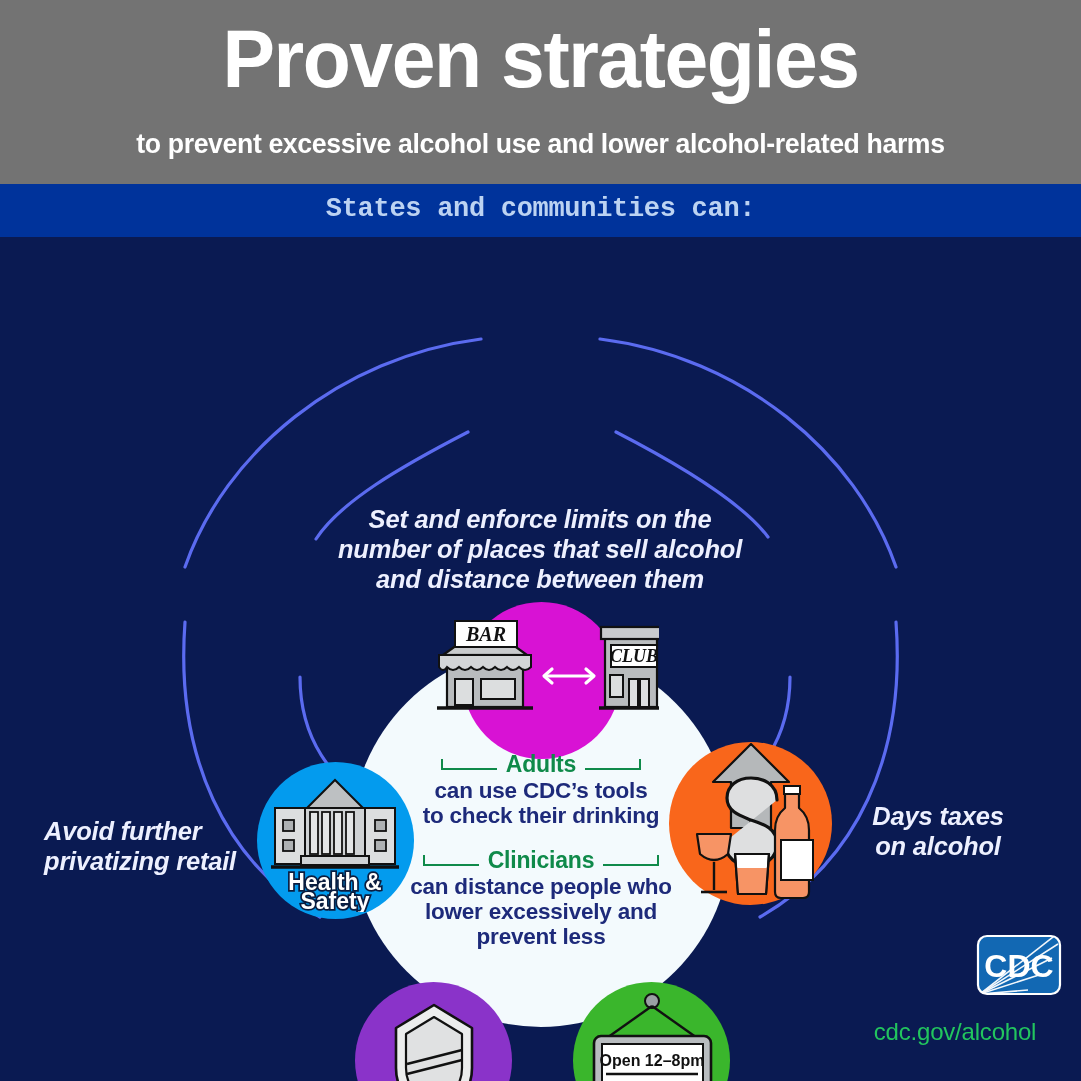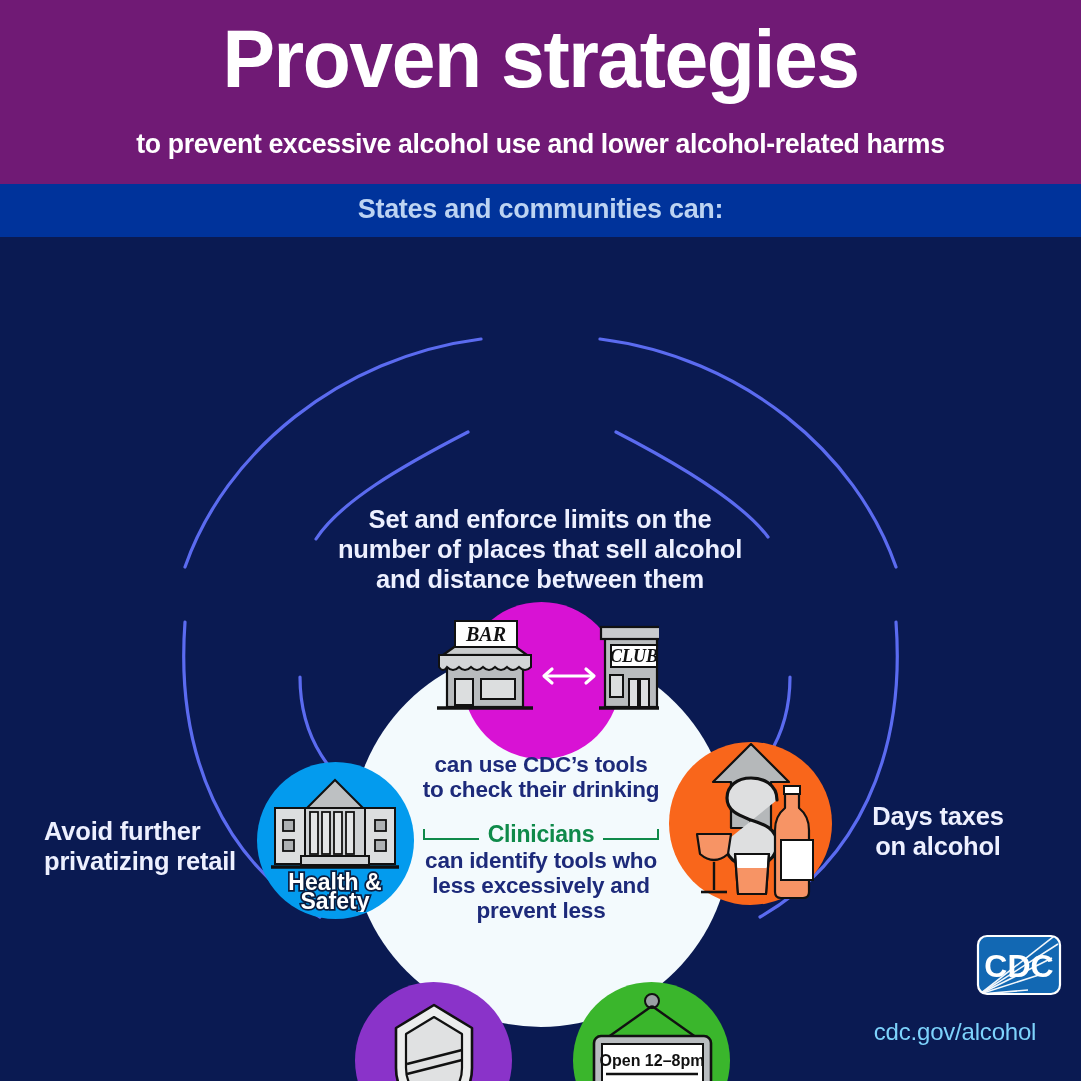--- a/index.html
+++ b/index.html
@@ -12,21 +12,21 @@
   #stage {
     position:relative;
     width:1081px; height:1081px;
     overflow:hidden;
     background:#0a1a52;
   }
 
   
   .header {
     position:absolute; left:0; top:0; width:1081px; height:184px;
-    background:#701a75;
+    background:#737373;
     text-align:center;
   }
   .title {
     position:absolute; left:0; top:18px; width:1081px;
     color:#ffffff;
     font-size:82px;
     font-weight:bold;
     letter-spacing:-1.5px;
     line-height:1;
     white-space:nowrap;
@@ -48,20 +48,21 @@
     background:#00339b;
     text-align:center;
   }
   .band-text {
     position:absolute; left:0; top:10px; width:1081px;
     color:#bcd3f2;
     font-size:27px;
     font-weight:bold;
     letter-spacing:-0.3px;
     white-space:nowrap;
+    font-family:Liberation Mono, monospace;
   }
 
   
   .bodyarea {
     position:absolute; left:0; top:237px; width:1081px; height:844px;
     background:#0a1a52;
   }
   svg.arcs { position:absolute; left:0; top:0; }
 
   
@@ -120,31 +121,32 @@
   .icon-abs { position:absolute; }
 
   
   .label {
     position:absolute;
     color:#edf0ff;
     font-weight:bold;
     font-size:25.5px;
     line-height:30px;
     letter-spacing:-0.2px;
+    font-style:italic;
   }
   .lbl-top    { left:290px; top:267px; width:500px; text-align:center; }
   .lbl-left   { left:44px;  top:579px; width:215px; text-align:left; }
   .lbl-right  { left:828px; top:564px; width:220px; text-align:center; }
 
   
   .cdc-wrap { position:absolute; left:976px; top:934px; width:86px; height:62px; }
   .cdc-url {
     position:absolute; left:830px; top:1018px; width:250px;
     text-align:center;
-    color:#7dd3fc;
+    color:#22c55e;
     font-size:24px;
     font-weight:normal;
     letter-spacing:-0.2px;
   }
 </style>
 </head>
 <body>
 
 <div id="stage">
 
@@ -294,30 +296,35 @@
 
       <rect x="14" y="44" width="117" height="90" rx="7" fill="#b8bcbf" stroke="#111" stroke-width="2.6"></rect>
       <rect x="22" y="52" width="101" height="74" fill="#ffffff" stroke="#111" stroke-width="2"></rect>
       <text x="72" y="74" font-family="'Liberation Sans', sans-serif" font-size="16" font-weight="bold" text-anchor="middle" fill="#111">Open 12–8pm</text>
       <line x1="26" y1="82" x2="118" y2="82" stroke="#111" stroke-width="2.4"></line>
       <text x="72" y="103" font-family="'Liberation Sans', sans-serif" font-size="20" font-weight="bold" text-anchor="middle" fill="#111">Open 6 Days</text>
       <text x="72" y="123" font-family="'Liberation Sans', sans-serif" font-size="20" font-weight="bold" text-anchor="middle" fill="#111">Per Week</text>
     </svg>
 
     <div class="center-text">
+      <div class="cat">
+        <span class="rule l"></span>
+        <span>Adults</span>
+        <span class="rule r"></span>
+      </div>
       <div>can use CDC’s tools</div>
       <div>to check their drinking</div>
       <div class="gap"></div>
       <div class="cat">
         <span class="rule l"></span>
         <span>Clinicians</span>
         <span class="rule r"></span>
       </div>
-      <div>can identify tools who</div>
-      <div>less excessively and</div>
+      <div>can distance people who</div>
+      <div>lower excessively and</div>
       <div>prevent less</div>
     </div>
 
     <div class="label lbl-top">
       <div>Set and enforce limits on the</div>
       <div>number of places that sell alcohol</div>
       <div>and distance between them</div>
     </div>
 
     <div class="label lbl-left">

